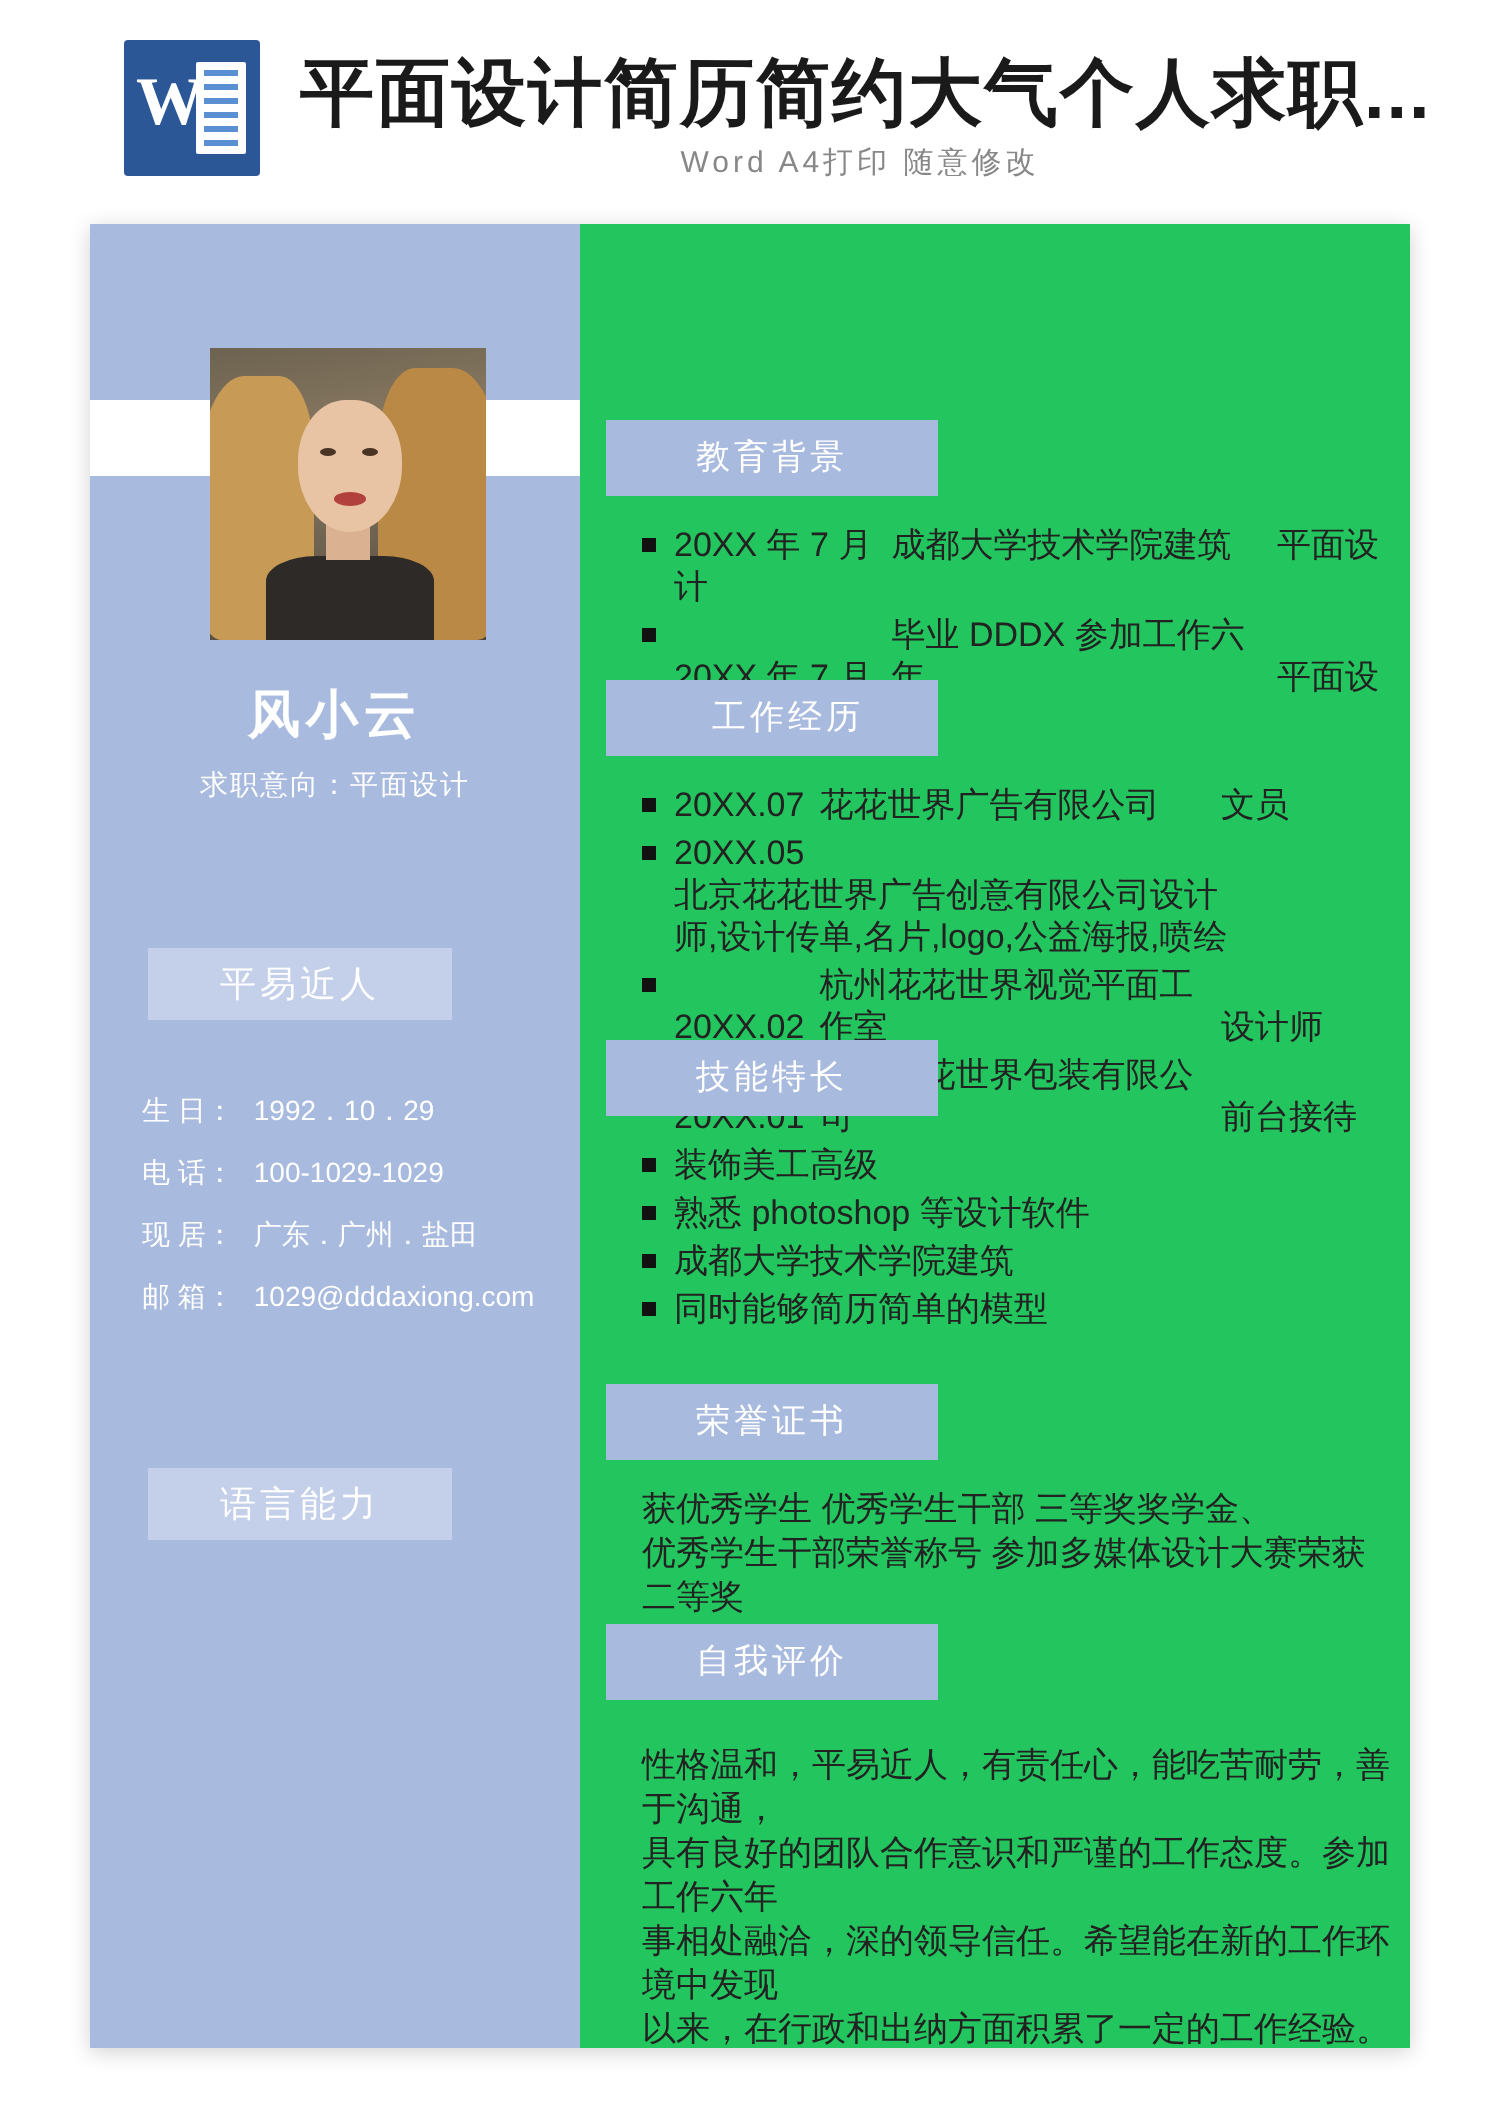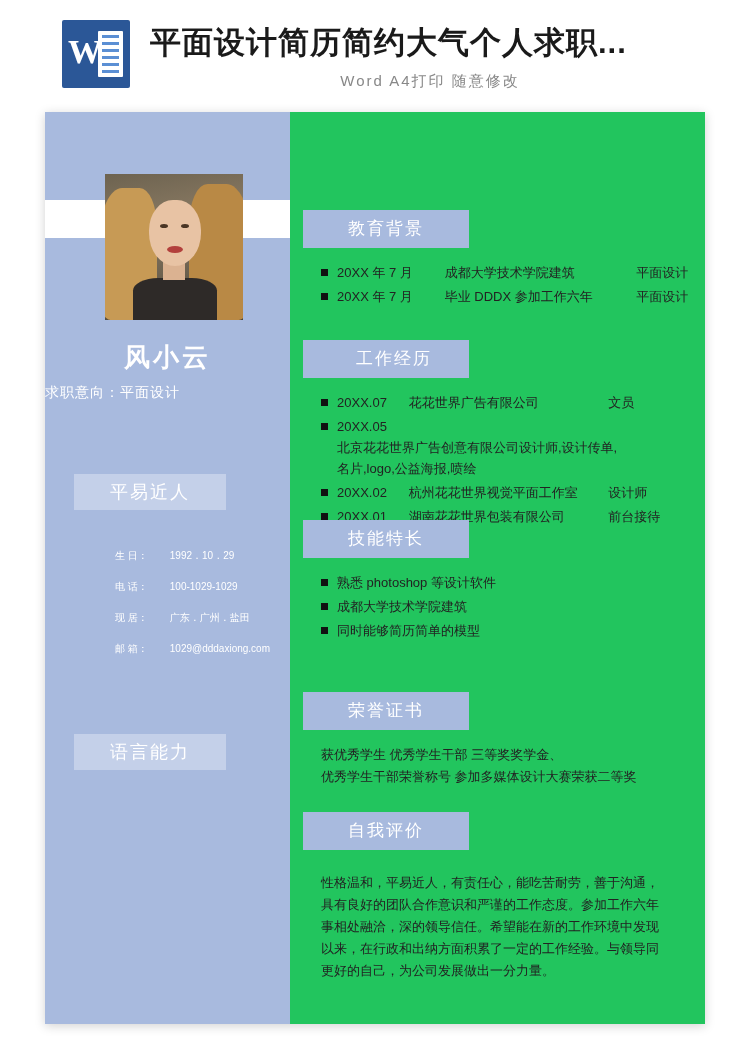--- a/index.html
+++ b/index.html
@@ -49,21 +49,21 @@
   .word-logo .doc-lines i {
     display: block;
     height: 3px;
     margin: 4px 4px 0 4px;
     background: #5b8fd4;
   }
   .header-title {
     position: absolute;
     left: 150px; top: 22px;
     width: 580px;
-    font-size: 31px;
+    font-size: 37px;
     font-weight: bold;
     color: #1a1a1a;
     letter-spacing: 1px;
     white-space: nowrap;
     overflow: hidden;
   }
   .header-sub {
     position: absolute;
     left: 150px; top: 72px;
     width: 560px;
@@ -169,21 +169,21 @@
     text-align: center;
     color: #ffffff;
     font-size: 26px;
     font-weight: bold;
     letter-spacing: 3px;
   }
   .intent {
     position: absolute;
     left: 0; top: 272px;
     width: 245px;
-    text-align: left;
+    text-align: center;
     color: #ffffff;
     font-size: 14px;
     letter-spacing: 1px;
   }
 
   .left-band {
     position: absolute;
     left: 29px;
     width: 152px; height: 36px;
     background: #c4d0e9;
@@ -198,23 +198,22 @@
     letter-spacing: 2px;
   }
   .band-basic { top: 362px; }
   .band-lang  { top: 622px; }
 
   .left-info {
     position: absolute;
     left: 26px;
     width: 215px;
     color: #ffffff;
-    font-size: 10px;
+    font-size: 14px;
     line-height: 31px;
-    margin-left: 44px;
   }
   .left-info .lbl { display: inline-block; width: 52px; }
   .info-basic { top: 428px; }
   .info-lang  { top: 678px; }
   .info-lang .lbl { width: 52px; }
 
   
   .right-col {
     position: absolute;
     left: 245px; top: 0;
@@ -233,21 +232,21 @@
     text-align: center;
     line-height: 38px;
     color: #ffffff;
     font-size: 17px;
     letter-spacing: 2px;
   }
   .sec-body {
     position: absolute;
     left: 13px;
     width: 392px;
-    font-size: 13px;
+    font-size: 17px;
     color: #222222;
     line-height: 21px;
   }
   .bullet-row {
     position: relative;
     padding-left: 34px;
     margin-bottom: 3px;
   }
   .bullet-row .sq {
     position: absolute;
@@ -389,20 +388,24 @@
           <span>前台接待</span>
         </div>
       </div>
 
       <div class="sec-head h-skill">
         <span>技能特长</span>
       </div>
       <div class="sec-body b-skill">
         <div class="bullet-row">
           <span class="sq"></span>
+          <span>装饰美工高级</span>
+        </div>
+        <div class="bullet-row">
+          <span class="sq"></span>
           <span>熟悉 photoshop 等设计软件</span>
         </div>
         <div class="bullet-row">
           <span class="sq"></span>
           <span>成都大学技术学院建筑</span>
         </div>
         <div class="bullet-row">
           <span class="sq"></span>
           <span>同时能够简历简单的模型</span>
         </div>

